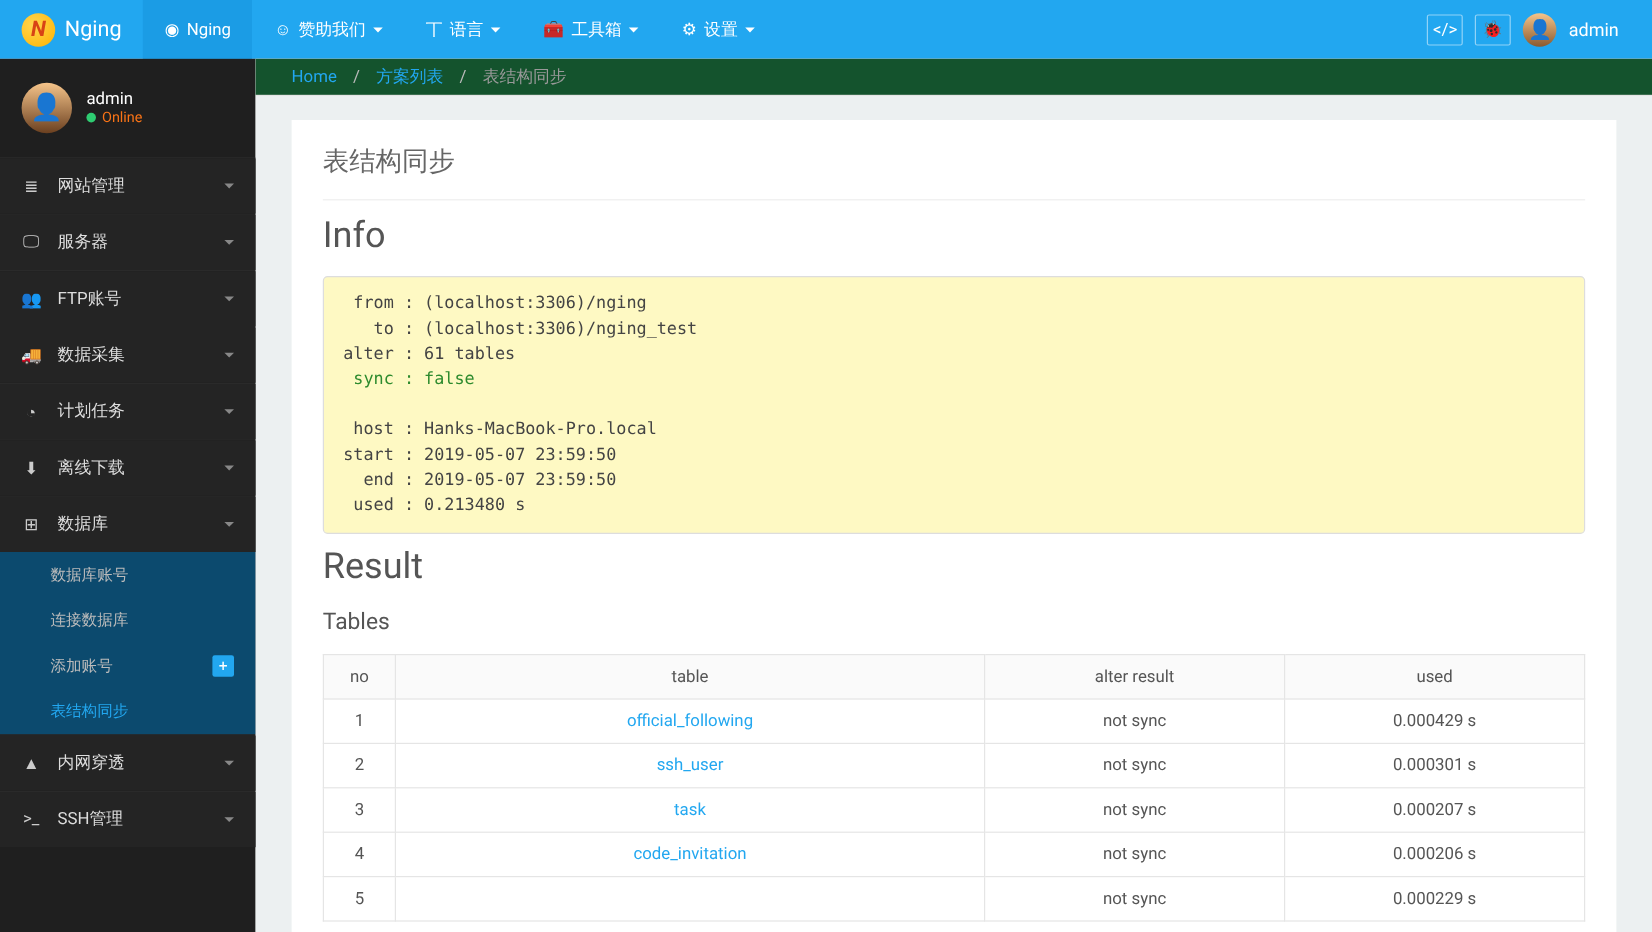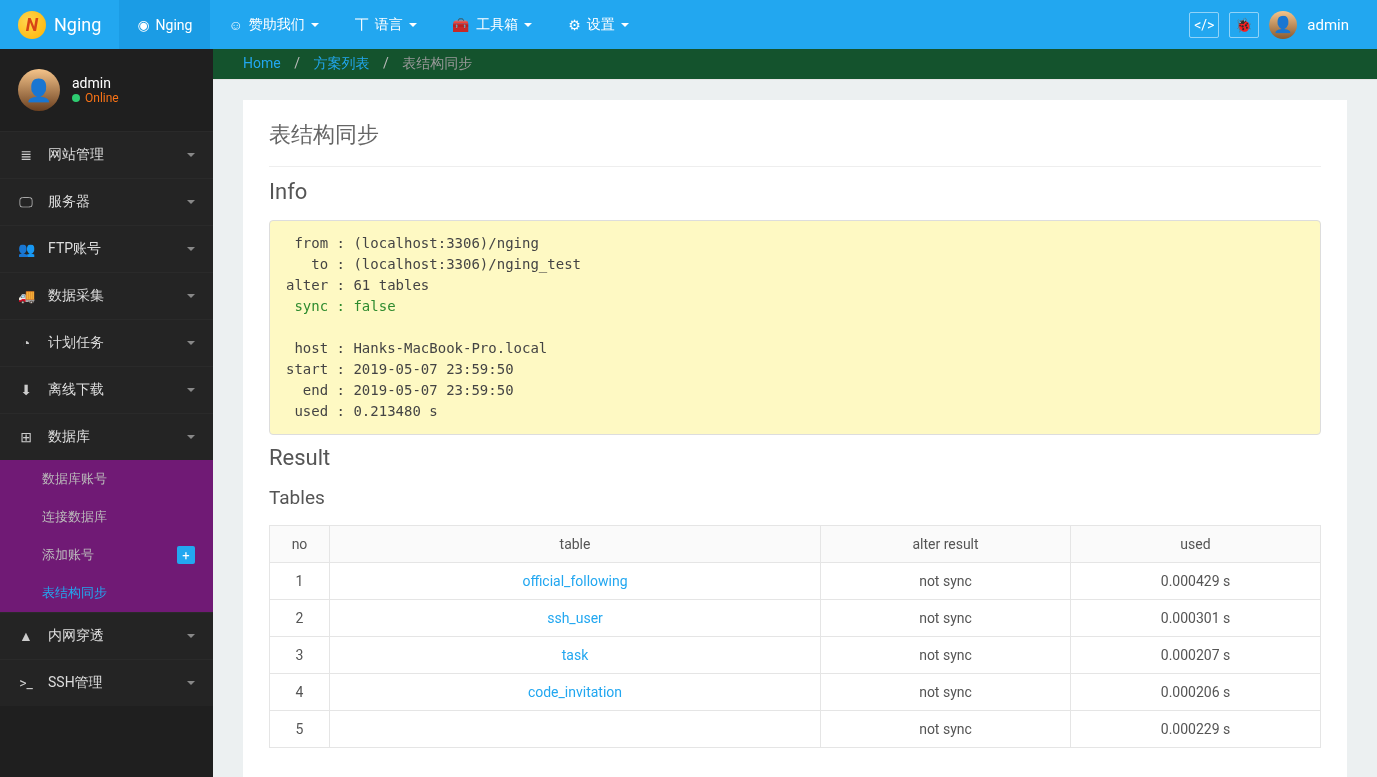--- a/index.html
+++ b/index.html
@@ -24,35 +24,35 @@
 .side-user { display: flex; align-items: center; gap: 12px; padding: 20px 18px; }
 .avatar-md { width: 42px; height: 42px; border-radius: 50%; background: linear-gradient(#f5c48a,#6b4020); display:flex;align-items:center;justify-content:center;font-size:22px; }
 .side-user-name { color: #fff; font-size: 14px; }
 .side-status { color: #f97316; font-size: 12px; display:flex;align-items:center;gap:5px; }
 .status-dot { width: 8px; height: 8px; border-radius: 50%; background: #2ecc71; }
 .navmenu { list-style: none; }
 .nav-group { border-top: 1px solid #2a2a2a; }
 .nav-head { display: flex; align-items: center; padding: 14px 18px; cursor: pointer; color: #ddd; gap: 14px; position: relative; background:#242424; }
 .nav-icon { width: 16px; text-align: center; font-size: 14px; color:#ccc; }
 .nav-caret { position: absolute; right: 18px; width: 0; height: 0; border-left: 4px solid transparent; border-right: 4px solid transparent; border-top: 4px solid #888; }
-.nav-sub { list-style: none; background: #701a75; }
+.nav-sub { list-style: none; background: #0c4a6e; }
 .nav-sub-item { padding: 10px 18px 10px 42px; cursor: pointer; color: #bbb; font-size: 13px; display:flex; align-items:center; justify-content:space-between; }
 .nav-sub-item.active { color: #22a7f0; }
 .badge-plus { background: #22a7f0; color: #fff; width: 18px; height: 18px; display: flex; align-items: center; justify-content: center; font-size: 13px; border-radius: 2px; }
 
 
 .main { flex: 1; background: #ecf0f1; }
 .breadcrumb { padding: 6px 30px; background: #14532d; border-bottom: 1px solid #e5e5e5; font-size: 14px; }
 .breadcrumb a { color: #22a7f0; text-decoration: none; }
 .breadcrumb .sep { color: #bbb; margin: 0 10px; }
 .breadcrumb .cur { color: #999; }
 .content { padding: 20px 30px 40px; }
 .panel { background: #fff; padding: 20px 26px 30px; }
 .panel-title { font-size: 22px; font-weight: 400; color: #666; padding-bottom: 16px; border-bottom: 1px solid #eee; margin-bottom: 12px; }
-h2.sec { font-size: 22px; font-weight: 400; color: #555; margin: 10px 0 16px; }
+h2.sec { font-size: 30px; font-weight: 400; color: #555; margin: 10px 0 16px; }
 h3.sec { font-size: 19px; font-weight: 400; color: #555; margin: 14px 0 16px; }
 pre.info { background: #fef9c3; border: 1px solid #ddd; border-radius: 4px; padding: 12px 16px; font-family: Menlo, Consolas, monospace; font-size: 14px; line-height: 1.5; color: #444; white-space: pre; }
 pre.info .g { color: #2e8b2e; }
 table.tbl { width: 100%; border-collapse: collapse; margin-top: 6px; }
 table.tbl th, table.tbl td { border: 1px solid #e5e5e5; padding: 10px 12px; text-align: center; font-weight: 400; font-size: 14px; }
 table.tbl th { background: #fafafa; color: #555; }
 table.tbl td { color: #555; }
 table.tbl a { color: #22a7f0; text-decoration: none; }
 .col-no { width: 60px; }
 .col-alter { width: 250px; }

